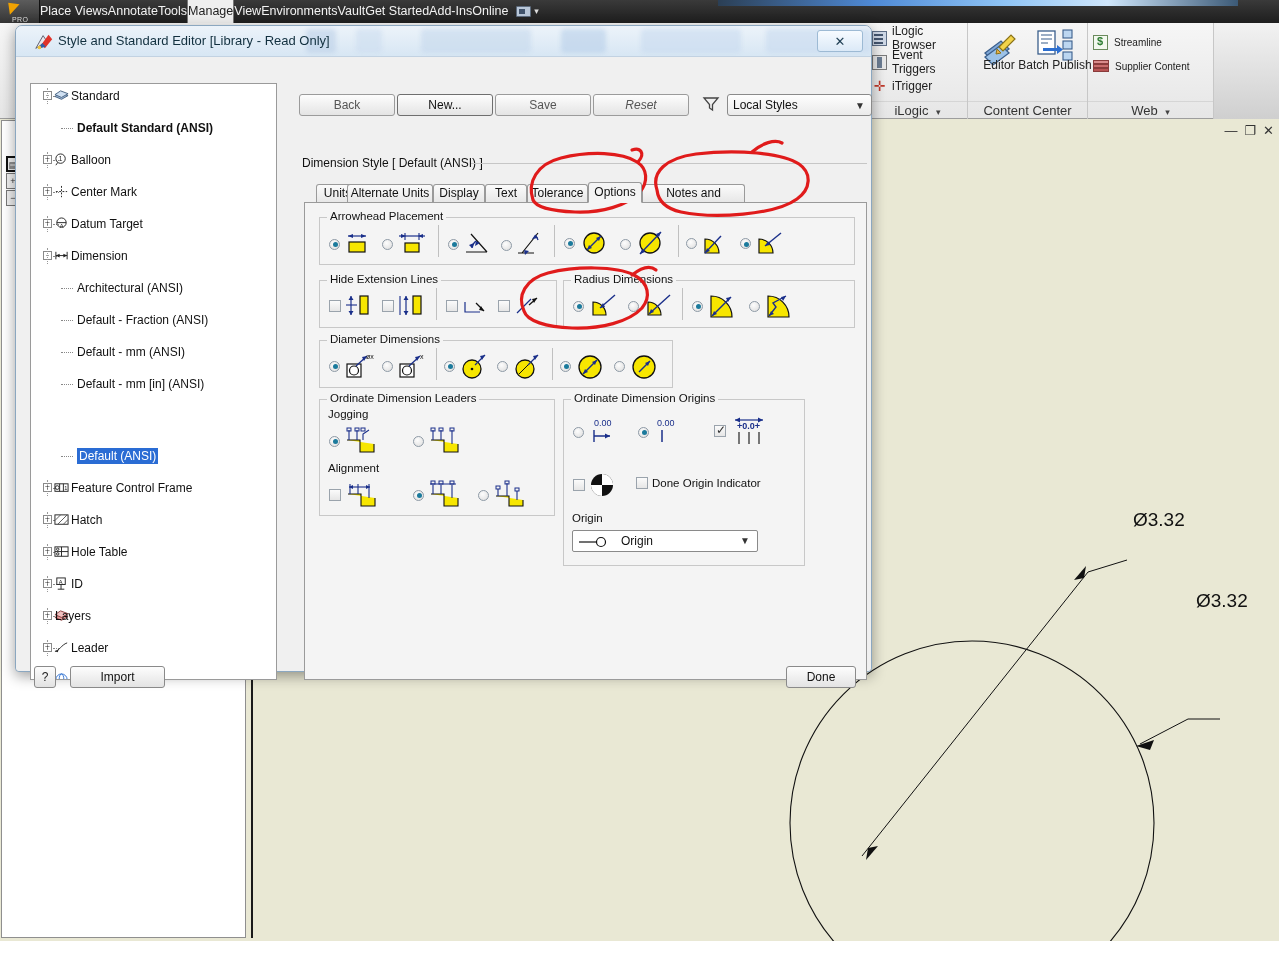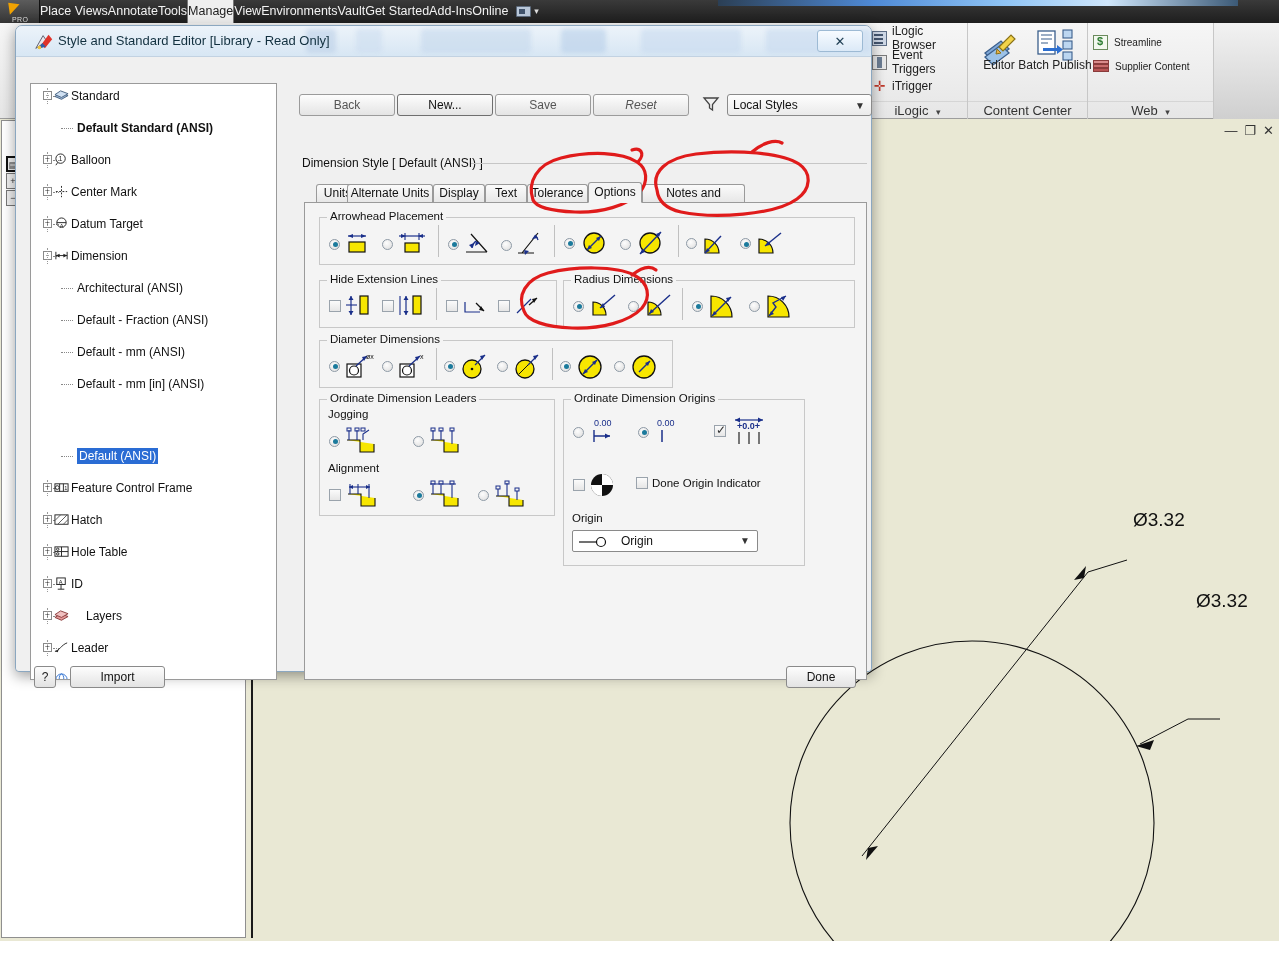--- a/index.html
+++ b/index.html
@@ -524,21 +524,21 @@
             <span class="tl" style="left: 40px;">ID</span>
           </div>
           <div class="tnode" style="top: 244px;">
             <span class="exp" style="left: 12px;">+</span>
             <span style="position: absolute; left: 22px; top: 8px; width: 6px; border-top: 1px dotted rgb(136, 136, 136);"></span>
             <span style="position: absolute; left: 16px; top: 0px; height: 16px; border-left: 1px dotted rgb(153, 153, 153);"></span>
             <span class="ti" style="left: 23px;"><svg viewBox="0 0 16 14">
                 <path d="M1 9 L7 5 L15 8 L8 12 Z" fill="#e49a9a" stroke="#8a3b3b"></path>
                 <path d="M1 6 L7 2 L15 5 L8 9 Z" fill="#f0c0c0" stroke="#8a3b3b"></path>
               </svg></span>
-            <span class="tl" style="left: 55px;">Layers</span>
+            <span class="tl" style="left: 24px;">Layers</span>
           </div>
           <div class="tnode" style="top: 260px;">
             <span class="exp" style="left: 12px;">+</span>
             <span style="position: absolute; left: 22px; top: 8px; width: 6px; border-top: 1px dotted rgb(136, 136, 136);"></span>
             <span style="position: absolute; left: 16px; top: 0px; height: 16px; border-left: 1px dotted rgb(153, 153, 153);"></span>
             <span class="ti" style="left: 23px;"><svg viewBox="0 0 16 14">
                 <path d="M1 11 C5 11 8 4 14 2" fill="none" stroke="#222"></path>
                 <path d="M1 11 L5 9 L4 12 Z" fill="#222"></path>
               </svg></span>
             <span class="tl" style="left: 40px;">Leader</span>

